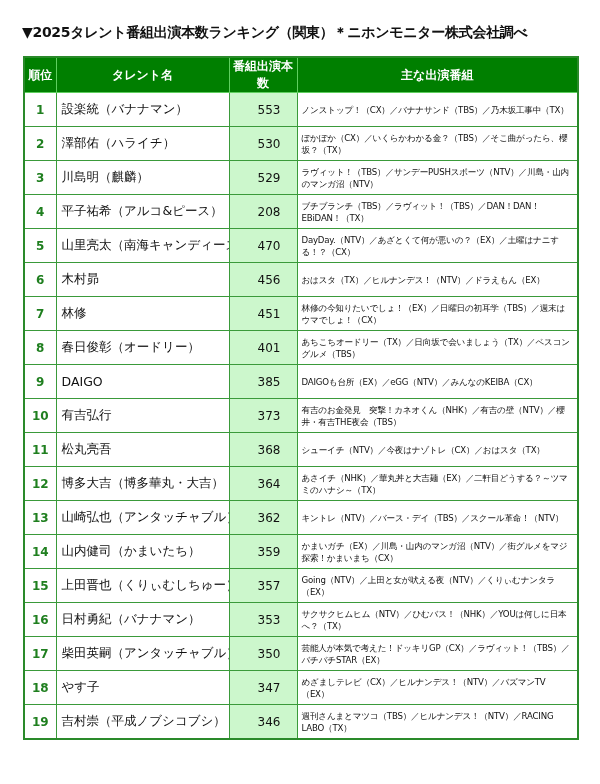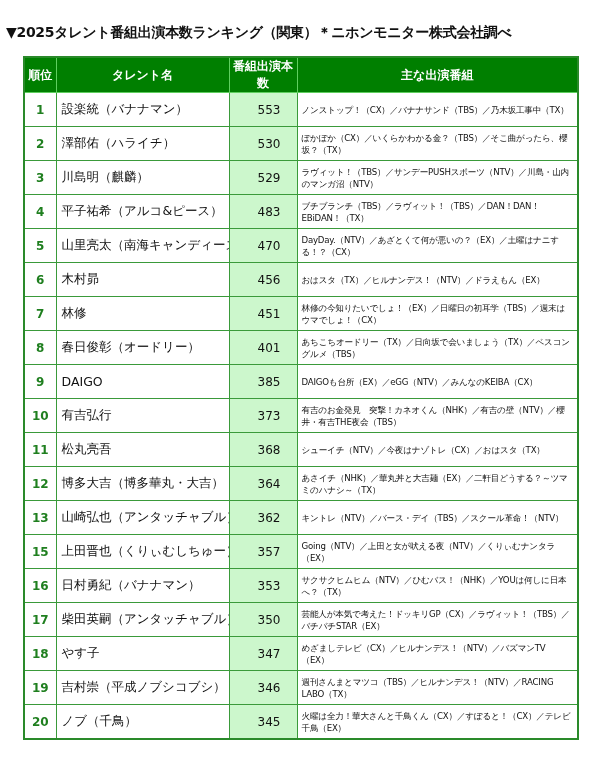--- a/index.html
+++ b/index.html
@@ -1,18 +1,18 @@
 <!DOCTYPE html>
 <html><head>
 <meta charset="utf-8">
 <style>
   html, body { margin: 0; padding: 0; background: #ffffff; }
   body { width: 600px; height: 784px; position: relative; overflow: hidden;
          font-family: "DejaVu Sans", "Liberation Sans", sans-serif; color: #111; }
-  .title { position: absolute; left: 6px; top: 24px; font-size: 14px; font-weight: bold;
+  .title { position: absolute; left: 22px; top: 24px; font-size: 14px; font-weight: bold;
            letter-spacing: -0.3px; white-space: nowrap; }
   table { position: absolute; left: 23px; top: 56px; width: 554px;
           border-collapse: collapse; table-layout: fixed; }
   th, td { border: 1px solid #3a9a3a; padding: 0; }
   table { border: 2px solid #2a8a2a; }
   thead th { background: #007f00; color: #ffffff; height: 33px; font-size: 12px;
              font-weight: bold; text-align: center; border-color: #5fcf5f; }
   tbody td { height: 33px; }
   td.rank { text-align: center; color: #1f7f1f; font-weight: bold; font-size: 12px; }
   td.name { padding-left: 5px; font-size: 12.5px; white-space: nowrap; overflow: hidden; }
@@ -54,21 +54,21 @@
       </tr>
       <tr>
         <td class="rank">3</td>
         <td class="name">川島明（麒麟）</td>
         <td class="count">529</td>
         <td class="shows">ラヴィット！（TBS）／サンデーPUSHスポーツ（NTV）／川島・山内のマンガ沼（NTV）</td>
       </tr>
       <tr>
         <td class="rank">4</td>
         <td class="name">平子祐希（アルコ&amp;ピース）</td>
-        <td class="count">483</td>
+        <td class="count">208</td>
         <td class="shows">ブチブランチ（TBS）／ラヴィット！（TBS）／DAN！DAN！EBiDAN！（TX）</td>
       </tr>
       <tr>
         <td class="rank">5</td>
         <td class="name">山里亮太（南海キャンディーズ）</td>
         <td class="count">470</td>
         <td class="shows">DayDay.（NTV）／あざとくて何が悪いの？（EX）／土曜はナニする！？（CX）</td>
       </tr>
       <tr>
         <td class="rank">6</td>
@@ -112,20 +112,26 @@
         <td class="count">364</td>
         <td class="shows">あさイチ（NHK）／華丸丼と大吉麺（EX）／二軒目どうする？～ツマミのハナシ～（TX）</td>
       </tr>
       <tr>
         <td class="rank">13</td>
         <td class="name">山崎弘也（アンタッチャブル）</td>
         <td class="count">362</td>
         <td class="shows">キントレ（NTV）／バース・デイ（TBS）／スクール革命！（NTV）</td>
       </tr>
       <tr>
+        <td class="rank">14</td>
+        <td class="name">山内健司（かまいたち）</td>
+        <td class="count">359</td>
+        <td class="shows">かまいガチ（EX）／川島・山内のマンガ沼（NTV）／街グルメをマジ探索！かまいまち（CX）</td>
+      </tr>
+      <tr>
         <td class="rank">15</td>
         <td class="name">上田晋也（くりぃむしちゅー）</td>
         <td class="count">357</td>
         <td class="shows">Going（NTV）／上田と女が吠える夜（NTV）／くりぃむナンタラ（EX）</td>
       </tr>
       <tr>
         <td class="rank">16</td>
         <td class="name">日村勇紀（バナナマン）</td>
         <td class="count">353</td>
         <td class="shows">サクサクヒムヒム（NTV）／ひむバス！（NHK）／YOUは何しに日本へ？（TX）</td>
@@ -141,20 +147,14 @@
         <td class="name">やす子</td>
         <td class="count">347</td>
         <td class="shows">めざましテレビ（CX）／ヒルナンデス！（NTV）／バズマンTV（EX）</td>
       </tr>
       <tr>
         <td class="rank">19</td>
         <td class="name">吉村崇（平成ノブシコブシ）</td>
         <td class="count">346</td>
         <td class="shows">週刊さんまとマツコ（TBS）／ヒルナンデス！（NTV）／RACING　LABO（TX）</td>
       </tr>
-      <tr>
-        <td class="rank">20</td>
-        <td class="name">ノブ（千鳥）</td>
-        <td class="count">345</td>
-        <td class="shows">火曜は全力！華大さんと千鳥くん（CX）／すぽると！（CX）／テレビ千鳥（EX）</td>
-      </tr>
     </tbody>
 </table>
 
 </body></html>

